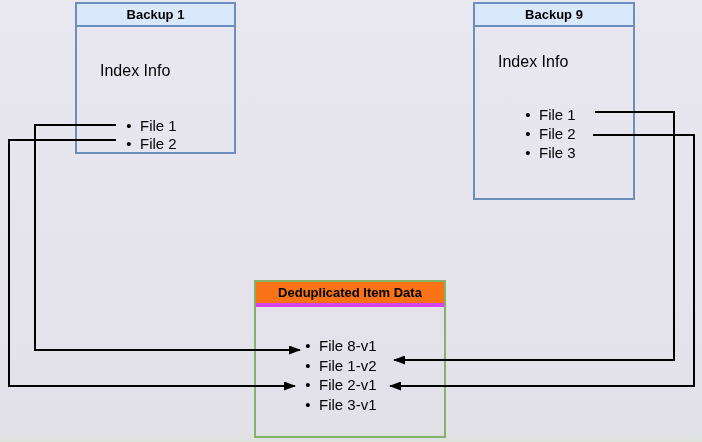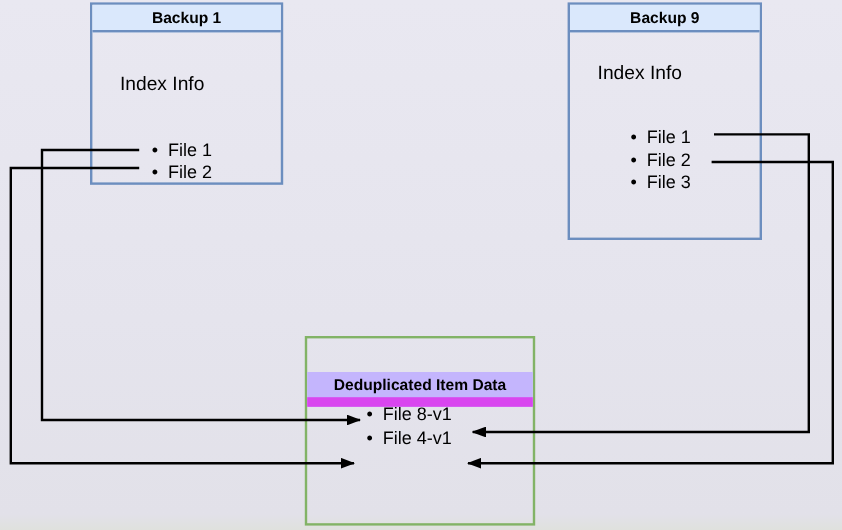--- a/index.html
+++ b/index.html
@@ -10,21 +10,21 @@
   }
   .stage{position:absolute;inset:0;}
   .box{position:absolute;box-sizing:border-box;background:transparent;}
   .box.blue{border:2px solid #6c8ebf;}
   .box.green{border:2px solid #82b366;}
   .box-header{
     height:21px;display:flex;align-items:center;justify-content:center;
     font-weight:bold;font-size:13px;letter-spacing:0;
   }
   .blue .box-header{background:#dae8fc;border-bottom:2px solid #6c8ebf;}
-  .green .box-header{background:#c4b5fd;border-bottom:8px solid #d946ef;margin-top:28px;}
+  .green .box-header{background:#f97316;border-bottom:4px solid #d946ef;}
   .index-label{position:absolute;font-size:16px;white-space:nowrap;}
   ul.filelist{position:absolute;margin:0;padding:0;list-style:none;}
   ul.filelist li{
     display:flex;align-items:center;font-size:15px;white-space:nowrap;
   }
   ul.filelist li::before{
     content:"\2022";width:10px;margin-right:6px;text-align:center;
     font-size:15px;flex:0 0 auto;
   }
   .b1 li{height:18px;}
@@ -62,21 +62,23 @@
       <li>File 1</li>
       <li>File 2</li>
       <li>File 3</li>
     </ul>
   </div>
 
   <div class="box green" id="dedup-box">
     <div class="box-header">Deduplicated Item Data</div>
     <ul class="filelist dd">
       <li>File 8-v1</li>
-      <li>File 4-v1</li>
+      <li>File 1-v2</li>
+      <li>File 2-v1</li>
+      <li>File 3-v1</li>
     </ul>
   </div>
 
   <svg class="arrows" width="702" height="442" viewBox="0 0 702 442">
     <defs>
       <marker id="ah" viewBox="0 0 12 9" refX="11" refY="4.5" markerWidth="12" markerHeight="9" orient="auto" markerUnits="userSpaceOnUse">
         <path d="M0,0 L12,4.5 L0,9 Z" fill="#000"></path>
       </marker>
     </defs>
     <polyline points="116,125 35,125 35,350 300,350" marker-end="url(#ah)"></polyline>

